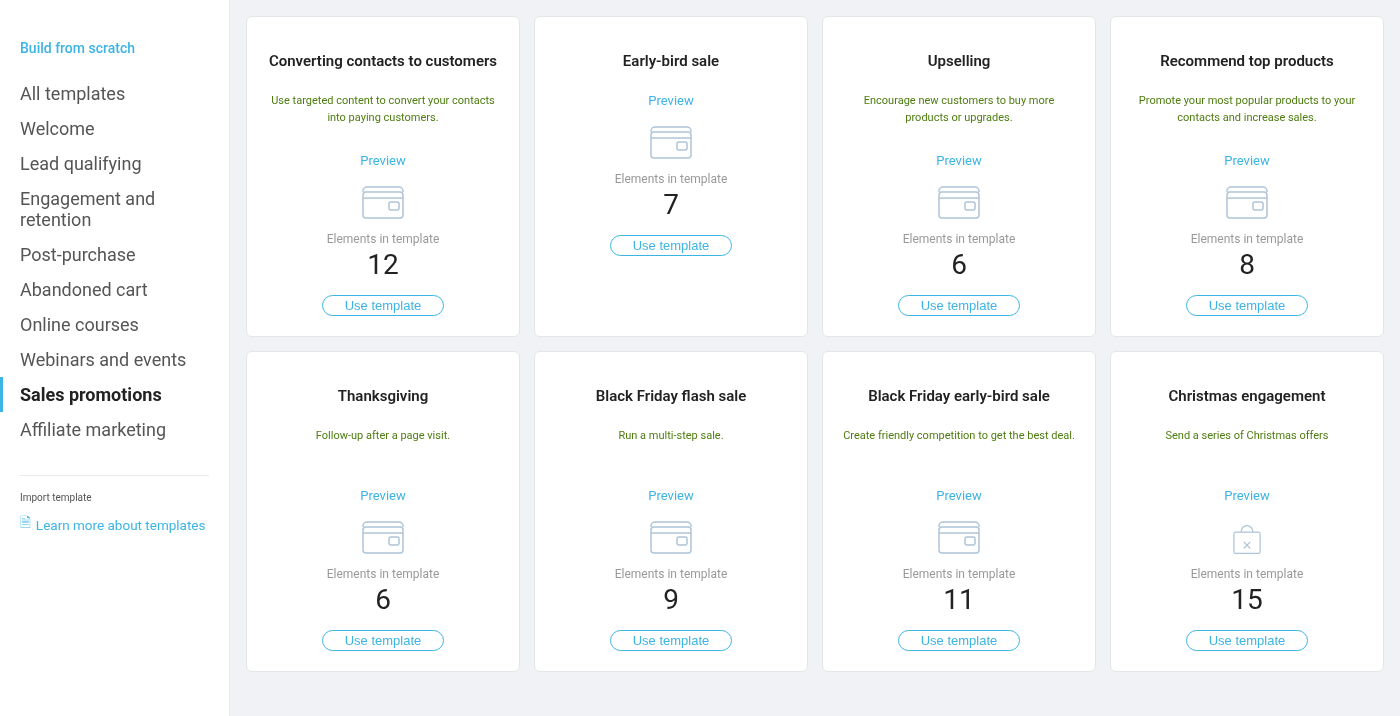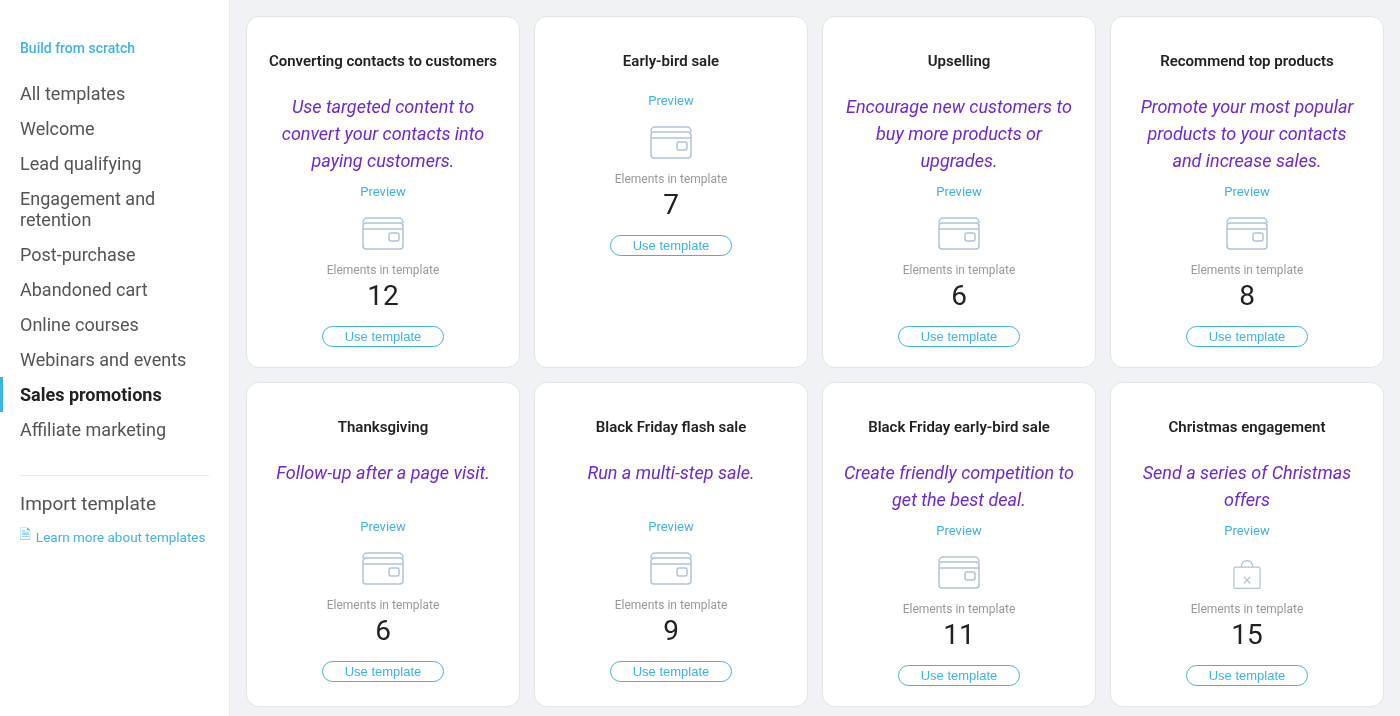--- a/index.html
+++ b/index.html
@@ -51,21 +51,21 @@
       bottom: 0;
       width: 3px;
       background: #3cb4e5;
     }
     .sidebar-divider {
       border: none;
       border-top: 1px solid #e8eaed;
       margin: 4px 0 16px;
     }
     .sidebar-import {
-      font-size: 19px;
+      font-size: 10px;
       color: #555;
       margin-bottom: 10px;
       cursor: pointer;
     }
     .sidebar-learn {
       font-size: 13.5px;
       color: #3cb4e5;
       cursor: pointer;
       display: flex;
       align-items: center;
@@ -77,49 +77,48 @@
       padding: 16px;
       overflow-y: auto;
     }
     .cards-grid {
       display: grid;
       grid-template-columns: repeat(4, 1fr);
       gap: 14px;
     }
     .card {
       background: #fff;
-      border-radius: 13px;
+      border-radius: 6px;
       border: 1px solid #e2e6ea;
       padding: 24px 20px 20px;
       display: flex;
       flex-direction: column;
       align-items: center;
       text-align: center;
     }
     .card-title {
       font-size: 15px;
       font-weight: 600;
       color: #222;
       margin-bottom: 10px;
       line-height: 1.3;
       min-height: 42px;
       display: flex;
       align-items: center;
       justify-content: center;
     }
     .card-description {
-      font-size: 18px;
-      color: #6d28d9;
+      font-size: 11px;
+      color: #4d7c0f;
       line-height: 1.5;
       margin-bottom: 10px;
       min-height: 50px;
       display: flex;
       align-items: flex-start;
       justify-content: center;
-      font-style: italic;
     }
     .card-preview {
       color: #3cb4e5;
       font-size: 13px;
       cursor: pointer;
       margin-bottom: 14px;
     }
     .card-icon {
       width: 48px;
       height: 40px;

